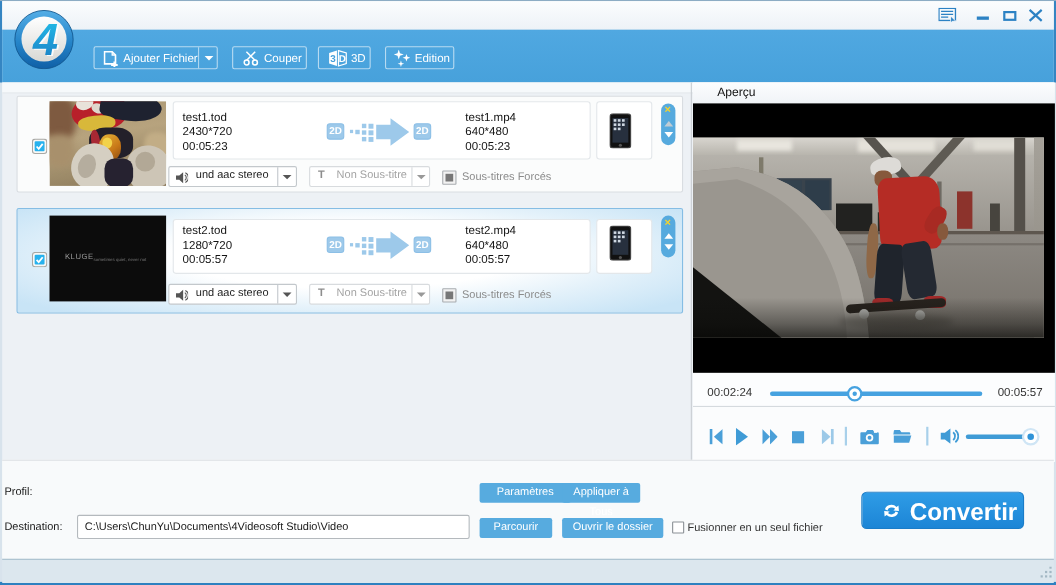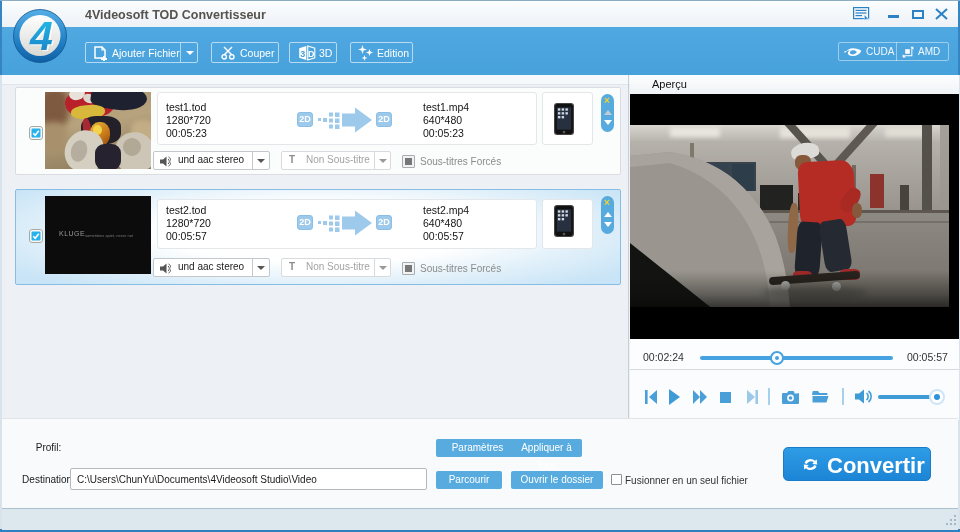--- a/index.html
+++ b/index.html
@@ -18,31 +18,30 @@
 .badge2d{position:absolute;width:16px;height:15px;background:#9dc9ea;border:1px solid #8cbfe6;border-radius:3px;color:#fff;font-size:9px;font-weight:bold;text-align:center;line-height:13px}
 .dd{position:absolute;height:19px;background:#fff;border:1px solid #c3c8cc;border-radius:2px;font-size:10px;color:#222}
 .dd.dis{border-color:#d8dbde;color:#a3a3a3}
 .caret{display:inline-block;width:0;height:0;border-left:4px solid transparent;border-right:4px solid transparent;border-top:4px solid #555}
 #preview{position:absolute;left:628px;top:75px;width:330px;height:345px;border-left:1px solid #c9ced3}
 #pvhead{position:absolute;left:1px;top:0;width:329px;height:32px;background:linear-gradient(#fcfdfe,#e9eef3);border-bottom:1px solid #cdd2d6;font-size:11px;color:#111;padding:3px 0 0 22px}
 #video{position:absolute;left:1px;top:19px;width:329px;height:245px;background:#000;overflow:hidden}
 #timerow{position:absolute;left:1px;top:264px;width:329px;height:31px;background:#fcfdfe;border-bottom:1px solid #d5dade}
 #ctrlrow{position:absolute;left:1px;top:295px;width:329px;height:50px;background:#fbfcfd}
 #bottom{position:absolute;left:2px;top:418px;width:956px;height:90px;background:#f8fafb;border-top:1px solid #e0e4e7}
-.blabel{position:absolute;font-size:10px;color:#1a1a1a;text-align:center;width:61px;left:16px}
+.blabel{position:absolute;font-size:10px;color:#1a1a1a;text-align:left;width:61px;left:2px}
 .bbtn{position:absolute;background:#57abdf;color:#fff;font-size:10px;text-align:center;border-radius:2px}
 #status{position:absolute;left:2px;top:508px;width:956px;height:22px;background:#dce7ee;border-top:1px solid #a9c0ce}
 </style></head>
 <body>
 <div class="abs" style="left:0;top:0;width:2px;height:75px;background:#3585c2"></div>
 <div class="abs" style="left:958px;top:0;width:2px;height:75px;background:#3585c2"></div>
 <div class="abs" style="left:0;top:529px;width:960px;height:3px;background:#2e81c0"></div>
 <div class="abs" style="left:0;top:0;width:960px;height:1px;background:#8cacc4"></div>
 <div id="titlebar">
-  <div id="title">4Videosoft TOD Convertisseur</div>
   <svg class="abs" style="left:851px;top:6px" width="18" height="15" viewBox="0 0 18 15">
     <rect x="0.6" y="0.6" width="15" height="11" fill="none" stroke="#2c82c4" stroke-width="1.2"></rect>
     <line x1="2.5" y1="3.4" x2="13.5" y2="3.4" stroke="#2c82c4" stroke-width="1.2"></line>
     <line x1="2.5" y1="6" x2="13.5" y2="6" stroke="#2c82c4" stroke-width="1.2"></line>
     <line x1="2.5" y1="8.6" x2="9" y2="8.6" stroke="#2c82c4" stroke-width="1.2"></line>
     <path d="M11.2 7.5 L15.8 12.2 L12.6 12.4 L11.2 14 Z" fill="#2c82c4" stroke="#fff" stroke-width="0.7"></path>
   </svg>
   <div class="abs" style="left:886px;top:14px;width:11px;height:3px;background:#2c82c4"></div>
   <div class="abs" style="left:910px;top:9px;width:12px;height:9px;border:2px solid #2c82c4"></div>
   <svg class="abs" style="left:933px;top:7px" width="13" height="12" viewBox="0 0 13 12">
@@ -82,36 +81,20 @@
   </div>
   <div class="tbtn" style="left:348px;width:63px">
     <svg class="abs" style="left:7px;top:2px" width="16" height="16" viewBox="0 0 16 16">
       <g fill="#fff">
         <path d="M4.5 0 L5.6 3.4 L9 4.5 L5.6 5.6 L4.5 9 L3.4 5.6 L0 4.5 L3.4 3.4 Z"></path>
         <path d="M11.5 4 L12.4 6.6 L15 7.5 L12.4 8.4 L11.5 11 L10.6 8.4 L8 7.5 L10.6 6.6 Z"></path>
         <path d="M6.5 10 L7.2 12.3 L9.5 13 L7.2 13.7 L6.5 16 L5.8 13.7 L3.5 13 L5.8 12.3 Z"></path>
       </g>
     </svg>
     <span class="abs" style="left:26px;top:4px">Edition</span>
-  </div>
-  <div class="tbtn" style="left:836px;top:15px;width:111px;height:19px;border-color:rgba(255,255,255,.45)">
-    <svg class="abs" style="left:5px;top:3px" width="18" height="12" viewBox="0 0 18 12">
-      <g fill="#fff">
-        <path d="M8.7 2.3 C6.2 2.3 4.2 3.2 2.6 4.9 L0.6 4.9 L0.6 7.3 C2.4 5.1 4.6 3.9 6.3 4.3 C4.9 4.8 3.8 5.9 3.8 7.1 C3.8 8.9 6 10 8.8 10 C12.6 10 15.5 8.4 17.4 4.9 C15.5 3.2 12.3 2.3 8.7 2.3 Z M8.8 4.2 C10.4 4 12 4.7 12.9 5.9 C11.8 7.5 10.4 8.4 8.8 8.4 C7.1 8.4 5.8 7.6 5.8 6.4 C5.8 5.3 7.1 4.4 8.8 4.2 Z"></path>
-      </g>
-    </svg>
-    <span class="abs" style="left:27px;top:3px;color:rgba(255,255,255,.92);font-size:10px">CUDA</span>
-    <div class="abs" style="left:57px;top:-1px;width:1px;height:19px;background:rgba(255,255,255,.45)"></div>
-    <svg class="abs" style="left:63px;top:3px" width="12" height="12" viewBox="0 0 12 12">
-      <g fill="#fff">
-        <path d="M8.5 0 L12 0 L12 3.5 L10.8 2.3 L10.8 10.8 L2.3 10.8 L3.5 12 L0 12 L0 8.5 L1.2 9.7 L9.7 9.7 L9.7 1.2 Z" transform="scale(0.9) translate(0.7,0.7)"></path>
-        <rect x="3.2" y="3.2" width="4.6" height="4.6"></rect>
-      </g>
-    </svg>
-    <span class="abs" style="left:79px;top:3px;color:rgba(255,255,255,.92);font-size:10px">AMD</span>
   </div>
 </div>
 <div id="main">
   <div class="topband"></div>
   <div class="entry" style="top:12px;height:88px"></div>
   <div class="entry sel" style="top:114px;height:96px"></div>
 </div>
 
 <svg class="abs" style="left:29px;top:126px" width="14" height="14" viewBox="0 0 14 14">
   <rect x="0.5" y="0.5" width="13" height="13" rx="2.5" fill="#f8f8f6" stroke="#a8a8a4"></rect>
@@ -133,21 +116,21 @@
   <div class="abs" style="left:45px;top:30px;width:20px;height:24px;background:linear-gradient(140deg,#e8b83a,#c87818 60%,#8a4a10);border-radius:45%"></div>
   <div class="abs" style="left:48px;top:33px;width:9px;height:10px;background:#f2d24a;border-radius:50%;filter:blur(.5px)"></div>
   <div class="abs" style="left:20px;top:38px;width:38px;height:42px;background:#d5cfc2;border-radius:55% 45% 35% 50%;transform:rotate(14deg)"></div>
   <div class="abs" style="left:26px;top:48px;width:16px;height:22px;background:#b5ad9e;border-radius:50%;transform:rotate(16deg)"></div>
   <div class="abs" style="left:70px;top:40px;width:40px;height:40px;background:#cdc5b6;border-radius:50% 55% 40% 40%;transform:rotate(-16deg)"></div>
   <div class="abs" style="left:78px;top:46px;width:18px;height:18px;background:#b2a896;border-radius:50%"></div>
   <div class="abs" style="left:50px;top:52px;width:26px;height:26px;background:#262230;border-radius:35%"></div>
 </div>
 <div class="infobox" style="left:157px;top:92px;width:380px;height:53px"></div>
 <div class="etxt" style="left:166px;top:101px">test1.tod
-1280*720
+2430*720
 00:05:23</div>
 <div class="badge2d" style="left:297px;top:112px">2D</div>
 <svg class="abs" style="left:318px;top:107px" width="56" height="26" viewBox="0 0 56 26">
   <g fill="#9dc9ea">
     <rect x="0" y="11" width="3" height="3"></rect>
     <rect x="5" y="11" width="4" height="4"></rect>
     <rect x="11" y="5.5" width="4" height="4"></rect>
       <rect x="11" y="11.5" width="4" height="4"></rect>
       <rect x="11" y="17.5" width="4" height="4"></rect>
     <rect x="17" y="5.5" width="4.5" height="4.5"></rect>

